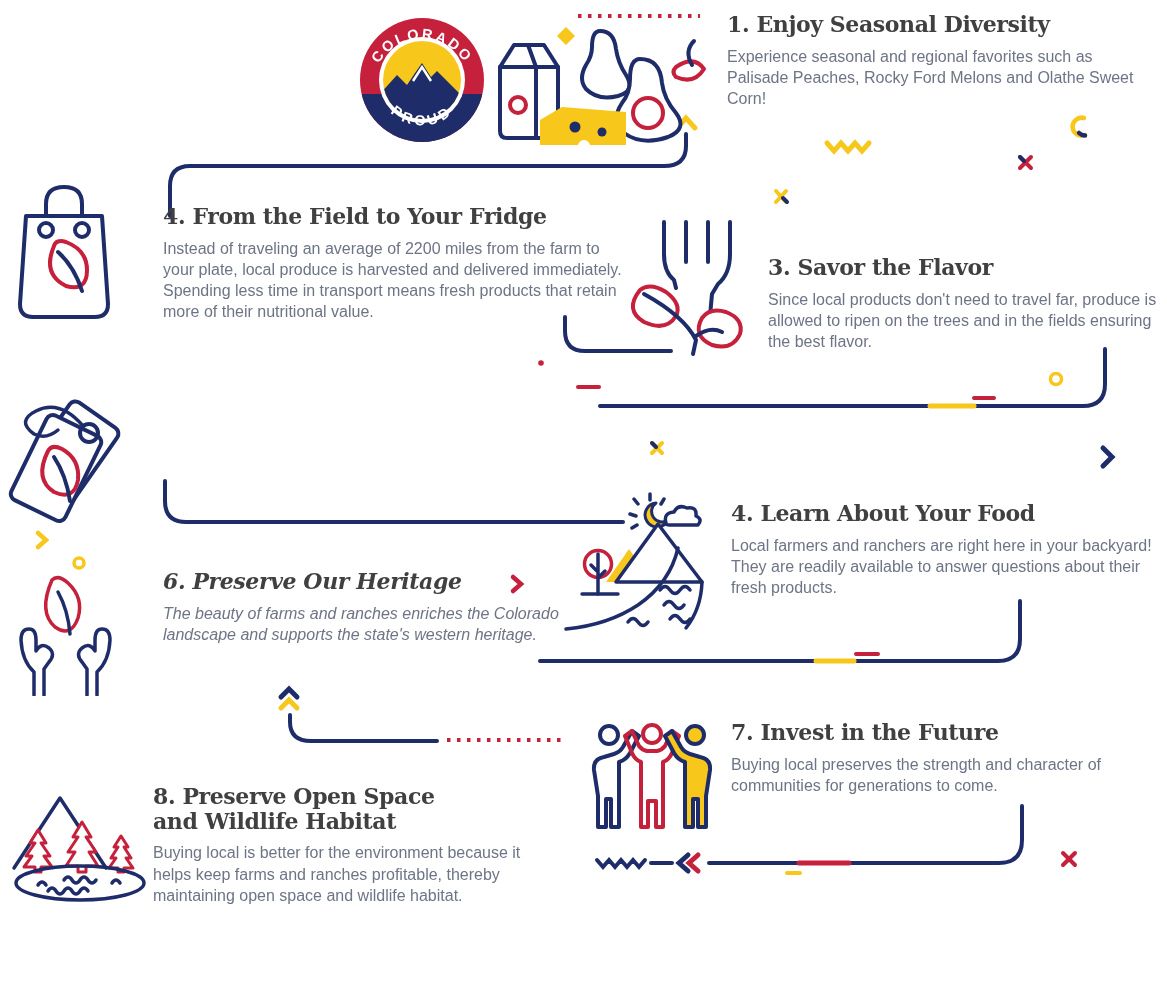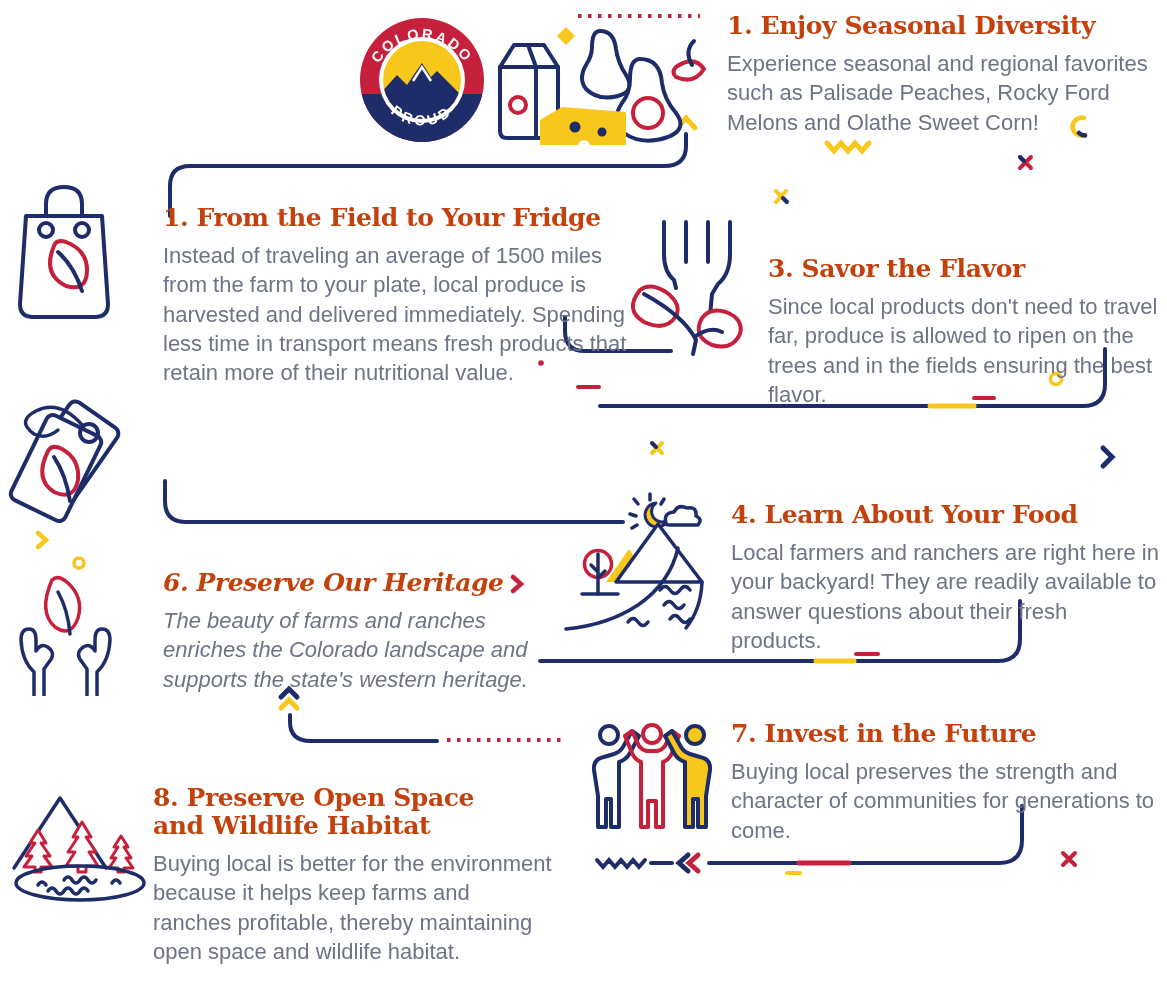--- a/index.html
+++ b/index.html
@@ -4,26 +4,26 @@
 <style>
   html,body { margin:0; padding:0; background:#ffffff; }
   .canvas {
     position:relative; width:1167px; height:987px; background:#ffffff;
     overflow:hidden; font-family:"Liberation Sans", sans-serif;
   }
   .decor-layer { position:absolute; left:0; top:0; z-index:1; }
   .icon { position:absolute; z-index:2; }
   .section { position:absolute; z-index:3; }
   .section h2 {
-    font-family:"DejaVu Serif", serif; font-weight:bold; color:#c2410c;
-    font-size:25px; line-height:1.12; margin:0 0 9px 0; letter-spacing:-0.4px;
+    font-family:"DejaVu Serif", serif; font-weight:bold; color:#404040;
+    font-size:22px; line-height:1.12; margin:0 0 9px 0; letter-spacing:-0.4px;
     white-space:pre-line;
   }
   .section p {
-    margin:0; color:#6d7486; font-size:22px; line-height:1.33;
+    margin:0; color:#6d7486; font-size:16px; line-height:1.33;
   }
   .s1 { left:727px; top:12px;  width:424px; }
   .s2 { left:163px; top:204px; width:468px; }
   .s3 { left:768px; top:255px; width:410px; }
   .s4 { left:160px; top:396px; width:450px; }
   .s5 { left:731px; top:501px; width:430px; }
   .s6 { left:163px; top:569px; width:400px;font-style:italic; }
   .s7 { left:731px; top:720px; width:452px; }
   .s8 { left:153px; top:784px; width:400px; }
 </style>
@@ -249,22 +249,22 @@
       <path d="M 104 95 q 4 -6 8 0"></path>
     </g>
   </svg>
 
   <div class="section s1">
     <h2>1. Enjoy Seasonal Diversity</h2>
     <p>Experience seasonal and regional favorites such as Palisade Peaches, Rocky Ford Melons and Olathe Sweet Corn!</p>
   </div>
 
   <div class="section s2">
-    <h2>1. From the Field to Your Fridge</h2>
-    <p>Instead of traveling an average of 1500 miles from the farm to your plate, local produce is harvested and delivered immediately. Spending less time in transport means fresh products that retain more of their nutritional value.</p>
+    <h2>4. From the Field to Your Fridge</h2>
+    <p>Instead of traveling an average of 2200 miles from the farm to your plate, local produce is harvested and delivered immediately. Spending less time in transport means fresh products that retain more of their nutritional value.</p>
   </div>
 
   <div class="section s3">
     <h2>3. Savor the Flavor</h2>
     <p>Since local products don't need to travel far, produce is allowed to ripen on the trees and in the fields ensuring the best flavor.</p>
   </div>
 
   <div class="section s4">
   </div>
 

